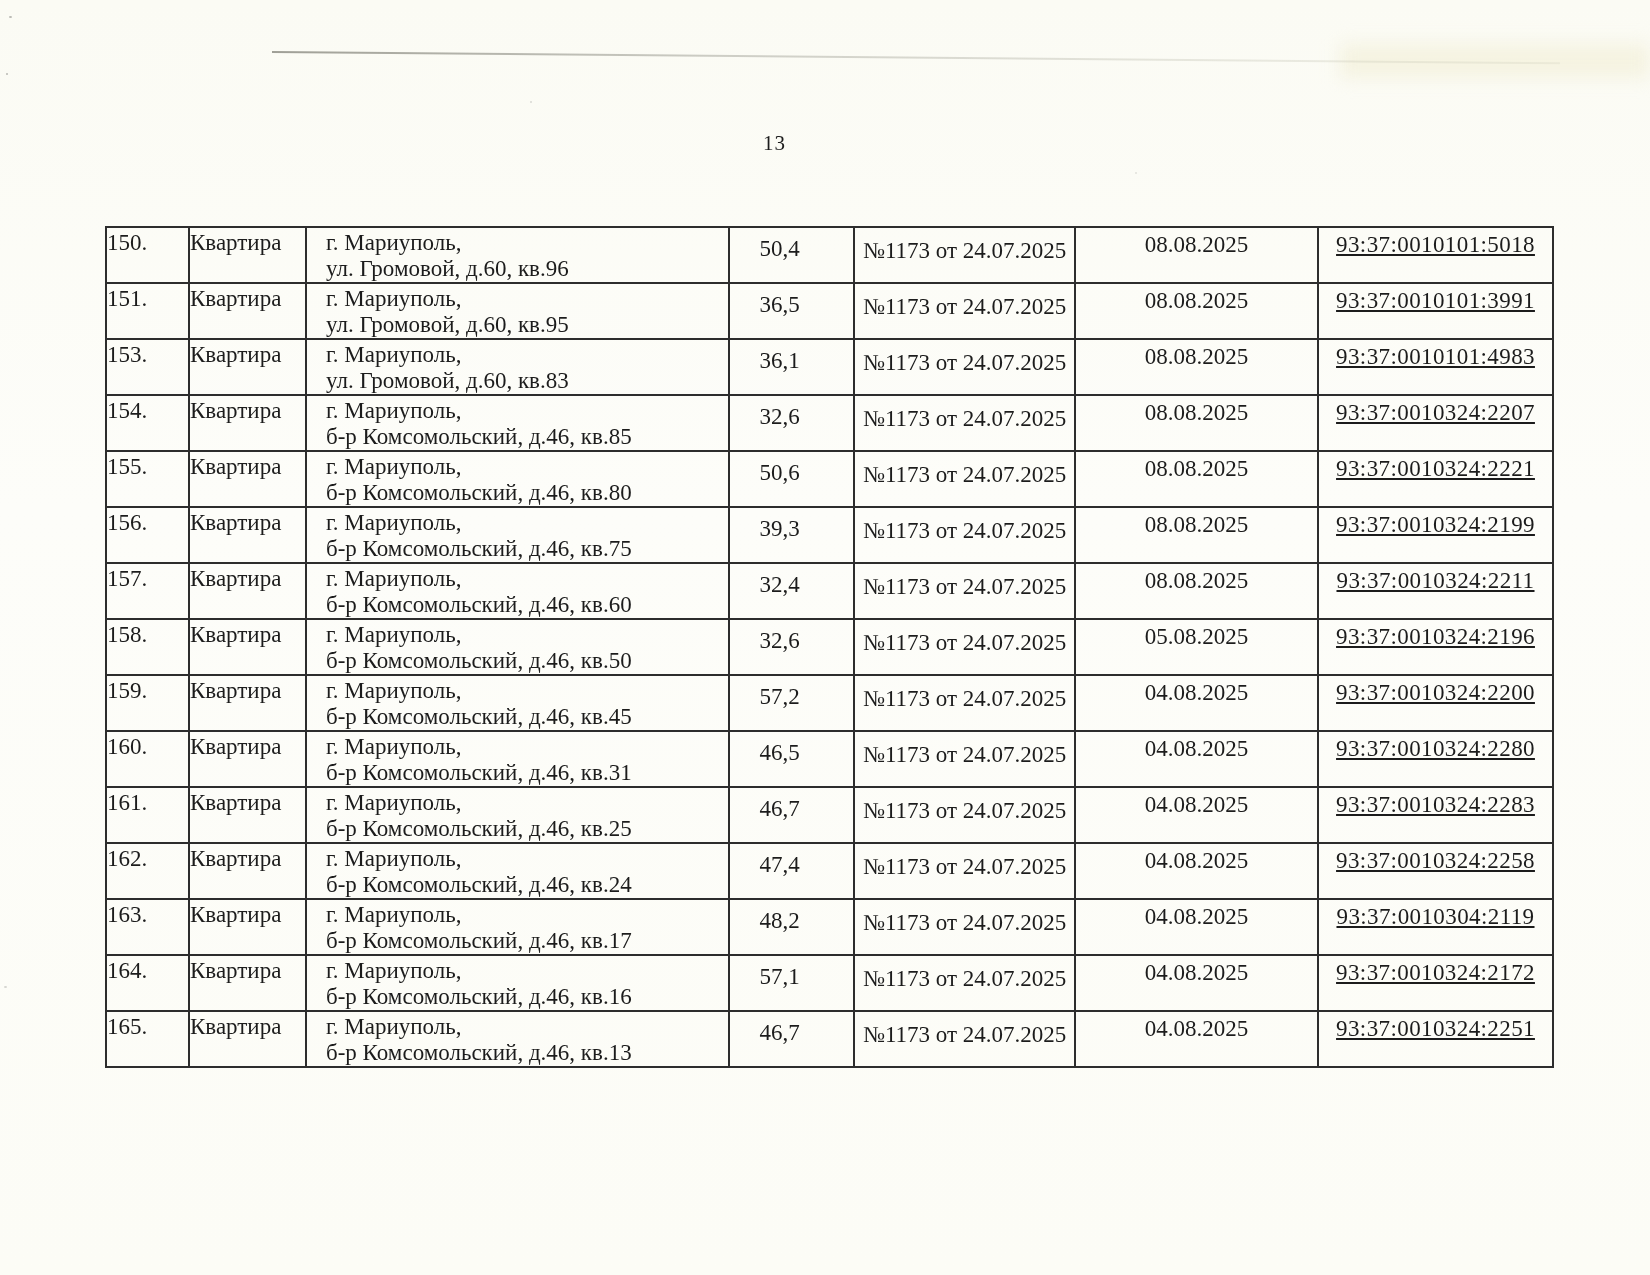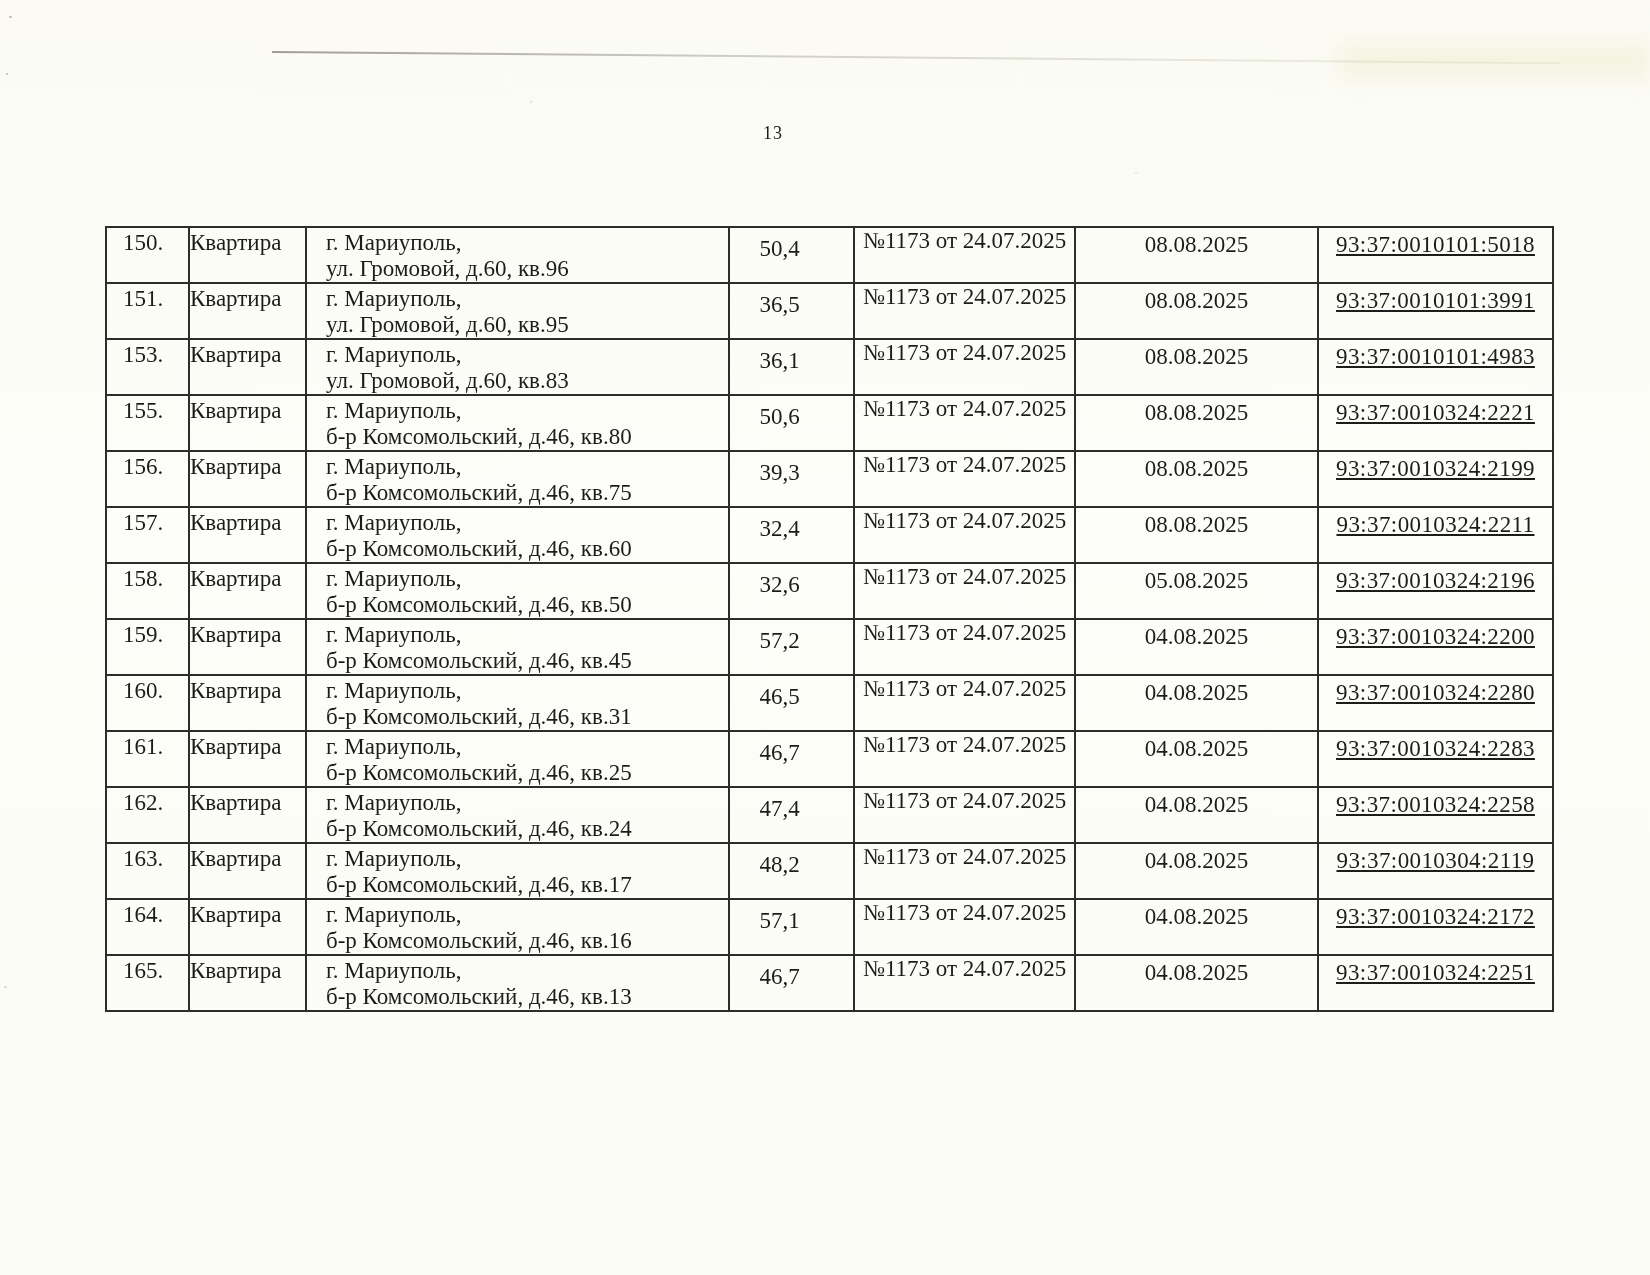--- a/index.html
+++ b/index.html
@@ -46,23 +46,23 @@
     background: rgba(120,120,115,0.5);
   }
   .sp1 { left: 9px;  top: 16px;  width: 3px; height: 2px; }
   .sp2 { left: 6px;  top: 73px;  width: 2px; height: 2px; }
   .sp3 { left: 4px;  top: 986px; width: 3px; height: 2px; opacity:.6; }
   .sp4 { left: 530px; top: 101px; width: 2px; height: 2px; opacity:.5; }
   .sp5 { left: 1135px; top: 172px; width: 2px; height: 2px; opacity:.4; }
 
   .page-number {
     position: absolute;
-    top: 123px;
+    top: 131px;
     left: 763px;
-    font-size: 18px;
+    font-size: 21px;
     letter-spacing: 1px;
   }
 
   table.doc-table {
     position: absolute;
     top: 226px;
     left: 105px;
     width: 1447px;
     border-collapse: collapse;
     table-layout: fixed;
@@ -71,25 +71,25 @@
     border: 2px solid #2d2d2d;
     vertical-align: top;
     box-sizing: border-box;
     height: 56px;
     font-size: 23px;
     line-height: 26px;
     padding: 2px 0 0 0;
     overflow: hidden;
     white-space: nowrap;
   }
-  td.c-num  { text-align: center; padding-right: 9px; }
+  td.c-num  { text-align: left; padding-right: 9px; }
   td.c-type { }
   td.c-addr { padding-left: 19px; }
   td.c-area { text-align: center; padding-right: 24px; padding-top: 8px; }
-  td.c-doc  { padding-left: 8px;  padding-top: 0; border-radius: 14px; }
+  td.c-doc  { padding-left: 8px;  padding-top: 10px; border-radius: 14px; }
   td.c-date { text-align: center; padding-top: 4px; }
   td.c-cad  { text-align: center; padding-top: 4px; letter-spacing: 0.4px; text-decoration: underline; }
 </style>
 </head>
 <body>
 
 <div class="artifact-cream"></div>
 <div class="artifact-line"></div>
 <div class="speckle sp1"></div>
 <div class="speckle sp2"></div>
@@ -143,20 +143,32 @@
     <td class="c-addr">
       <div>г. Мариуполь,</div>
       <div>ул. Громовой, д.60, кв.83</div>
     </td>
     <td class="c-area">36,1</td>
     <td class="c-doc">№1173 от 24.07.2025</td>
     <td class="c-date">08.08.2025</td>
     <td class="c-cad">93:37:0010101:4983</td>
   </tr>
 
+  <tr>
+    <td class="c-num">154.</td>
+    <td class="c-type">Квартира</td>
+    <td class="c-addr">
+      <div>г. Мариуполь,</div>
+      <div>б-р Комсомольский, д.46, кв.85</div>
+    </td>
+    <td class="c-area">32,6</td>
+    <td class="c-doc">№1173 от 24.07.2025</td>
+    <td class="c-date">08.08.2025</td>
+    <td class="c-cad">93:37:0010324:2207</td>
+  </tr>
 
   <tr>
     <td class="c-num">155.</td>
     <td class="c-type">Квартира</td>
     <td class="c-addr">
       <div>г. Мариуполь,</div>
       <div>б-р Комсомольский, д.46, кв.80</div>
     </td>
     <td class="c-area">50,6</td>
     <td class="c-doc">№1173 от 24.07.2025</td>

